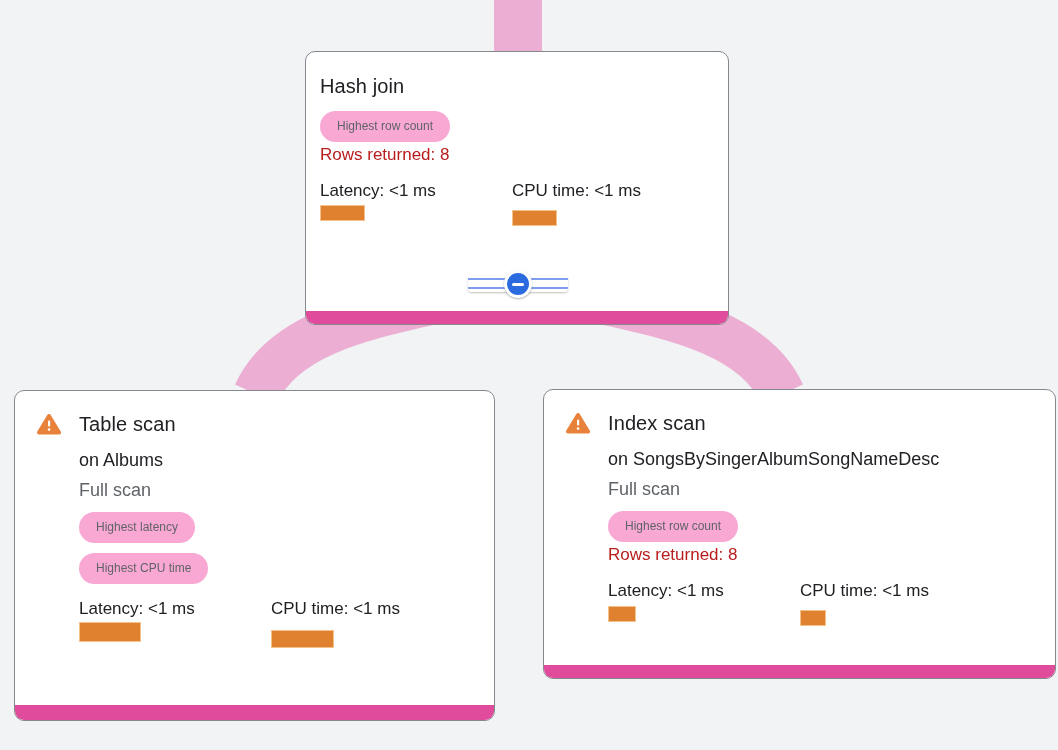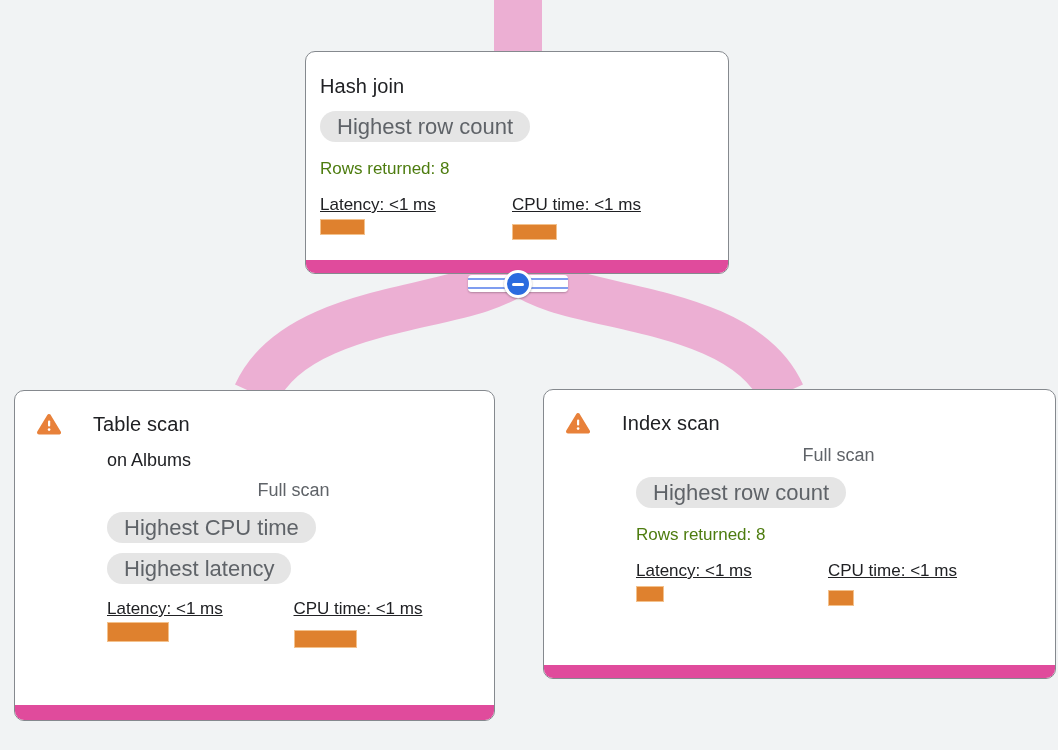--- a/index.html
+++ b/index.html
@@ -11,58 +11,58 @@
     position: relative; overflow: hidden;
   }
   .canvas { position: absolute; inset: 0; }
   .links { position: absolute; left: 0; top: 0; z-index: 0; }
 
   .node-card {
     position: absolute; background: #ffffff;
     border: 1px solid #85898e; border-radius: 10px;
     z-index: 1; cursor: pointer;
   }
-  #card-hash  { left: 305px; top: 51px;  width: 424px; height: 223px; }
+  #card-hash  { left: 305px; top: 51px;  width: 424px; height: 274px; }
   #card-table { left: 14px;  top: 390px; width: 481px; height: 331px; }
   #card-index { left: 543px; top: 389px; width: 513px; height: 290px; }
 
   .accent-bar {
     position: absolute; left: 0; right: 0; bottom: 0; height: 13px;
     border-radius: 0 0 9px 9px;
   }
   #card-table .accent-bar { height: 15px; }
 
   .title-row { display: flex; align-items: center; }
   #card-hash .title-row { padding: 21px 14px 0 14px; }
-  .title-row.with-icon { padding: 20px 14px 0 22px; gap: 32px; }
+  .title-row.with-icon { padding: 20px 14px 0 22px; gap: 18px; }
   .card-title {
     margin: 0; font-size: 20px; line-height: 26px; font-weight: 500;
     color: #202124; letter-spacing: 0.1px;
   }
   .warn-svg { display: block; }
 
   #card-hash .card-content { padding: 0 14px; }
-  .card-content.indented { padding: 0 14px 0 92px; }
+  .card-content.indented { padding: 0 14px 0 64px; }
 
   .subtitle { margin-top: 12px; font-size: 18px; line-height: 22px; color: #202124; white-space: nowrap; }
-  .scan-type { margin-top: 8px; font-size: 18px; line-height: 22px; color: #5f6368; text-align: center; }
+  .scan-type { margin-top: 8px; font-size: 18px; line-height: 22px; color: #5f6368; }
 
   .pill-row { margin-top: 0; }
   .pill {
     display: inline-block; margin-top: 11px; height: 31px; line-height: 31px;
-    padding: 0 17px; background: #e5e5e5; border-radius: 16px;
-    font-size: 22px; color: #5f6368; text-align: center;
+    padding: 0 17px; background: #f9a8d4; border-radius: 16px;
+    font-size: 12px; color: #5f6368; text-align: center;
   }
   #card-hash .pill { margin-top: 12px; }
   .pill-row + .pill-row .pill { margin-top: 10px; }
 
-  .rows-line { margin-top: 16px; font-size: 17px; line-height: 22px; color: #4d7c0f; }
+  .rows-line { margin-top: 2px; font-size: 17px; line-height: 22px; color: #b91c1c; }
   .metrics { display: flex; margin-top: 14px; }
   .metric { width: 192px; }
-  .metric-label { font-size: 17px; line-height: 22px; color: #202124; white-space: nowrap; text-decoration: underline; }
+  .metric-label { font-size: 17px; line-height: 22px; color: #202124; white-space: nowrap; }
   .metric-bar { border: 1px solid #f3c18c; }
 
   .collapse-btn {
     position: absolute; left: 468px; top: 275px; width: 100px; height: 17px;
     z-index: 2; cursor: pointer;
   }
   .stripe-bar {
     position: absolute; inset: 0; border-radius: 4px;
     background: linear-gradient(to bottom,
       #ffffff 0, #ffffff 3px,
@@ -129,24 +129,24 @@
           <rect x="11" y="7.5" width="2.2" height="6" rx="1" fill="#ffffff"></rect>
           <circle cx="12.1" cy="16.6" r="1.3" fill="#ffffff"></circle>
         </svg>
       </span>
       <h2 class="card-title">Table scan</h2>
     </div>
     <div class="card-content indented">
       <div class="subtitle">on Albums</div>
       <div class="scan-type">Full scan</div>
       <div class="pill-row">
-        <span class="pill">Highest CPU time</span>
+        <span class="pill">Highest latency</span>
       </div>
       <div class="pill-row">
-        <span class="pill">Highest latency</span>
+        <span class="pill">Highest CPU time</span>
       </div>
       <div class="metrics">
         <div class="metric">
           <div class="metric-label">Latency: &lt;1 ms</div>
           <div class="metric-bar" style="width: 62px; height: 20px; margin-top: 2px; background-color: rgb(223, 129, 46);"></div>
         </div>
         <div class="metric">
           <div class="metric-label">CPU time: &lt;1 ms</div>
           <div class="metric-bar" style="width: 63px; height: 18px; margin-top: 10px; background-color: rgb(223, 129, 46);"></div>
         </div>
@@ -160,20 +160,21 @@
       <span>
         <svg class="warn-svg" width="24" height="22" viewBox="0 0 24 22">
           <path d="M12 3 L22 19.5 H2 Z" stroke-width="4" stroke-linejoin="round" fill="#e8813a" stroke="#e8813a"></path>
           <rect x="11" y="7.5" width="2.2" height="6" rx="1" fill="#ffffff"></rect>
           <circle cx="12.1" cy="16.6" r="1.3" fill="#ffffff"></circle>
         </svg>
       </span>
       <h2 class="card-title">Index scan</h2>
     </div>
     <div class="card-content indented">
+      <div class="subtitle">on SongsBySingerAlbumSongNameDesc</div>
       <div class="scan-type">Full scan</div>
       <div class="pill-row">
         <span class="pill">Highest row count</span>
       </div>
       <div class="rows-line">Rows returned: 8</div>
       <div class="metrics">
         <div class="metric">
           <div class="metric-label">Latency: &lt;1 ms</div>
           <div class="metric-bar" style="width: 28px; height: 16px; margin-top: 4px; background-color: rgb(223, 129, 46);"></div>
         </div>

